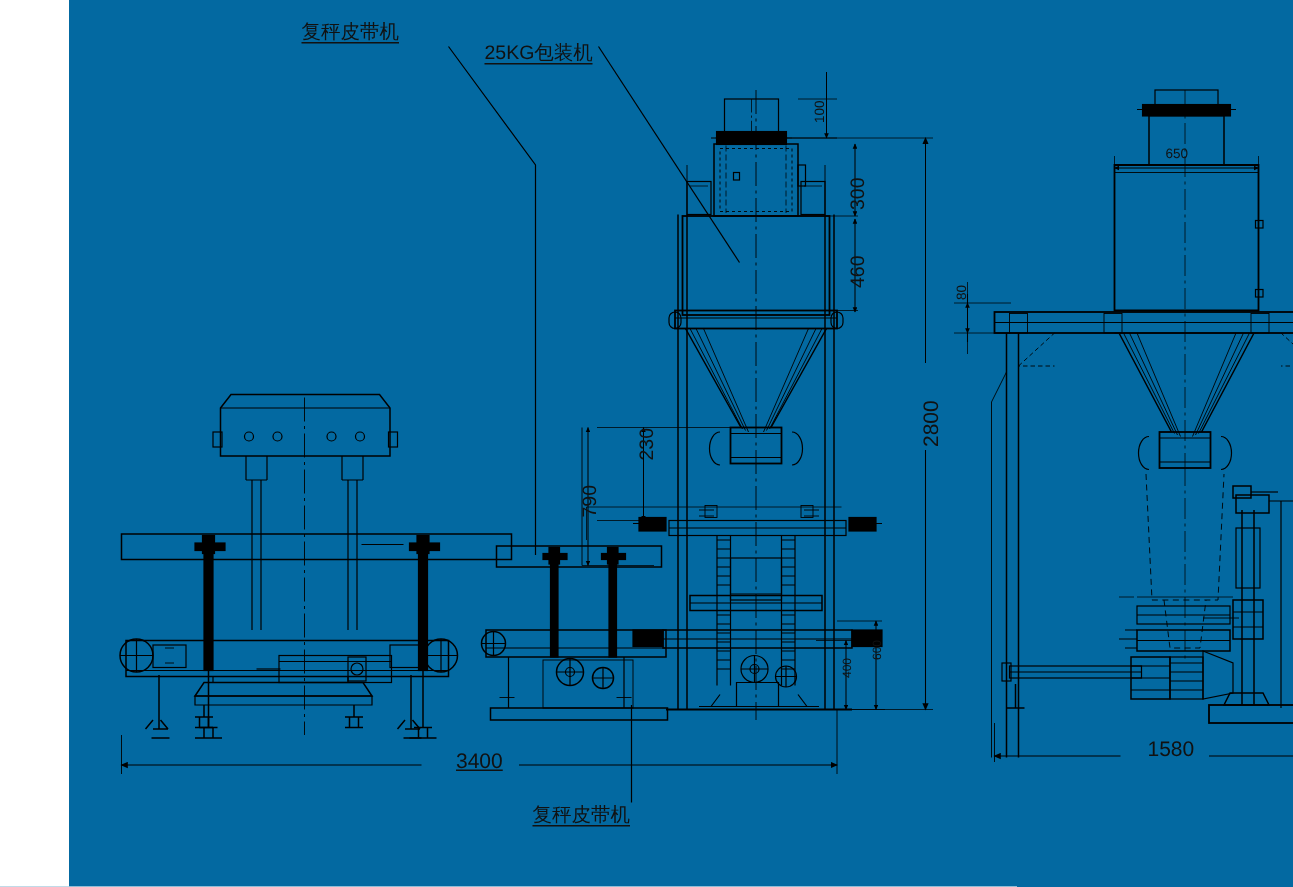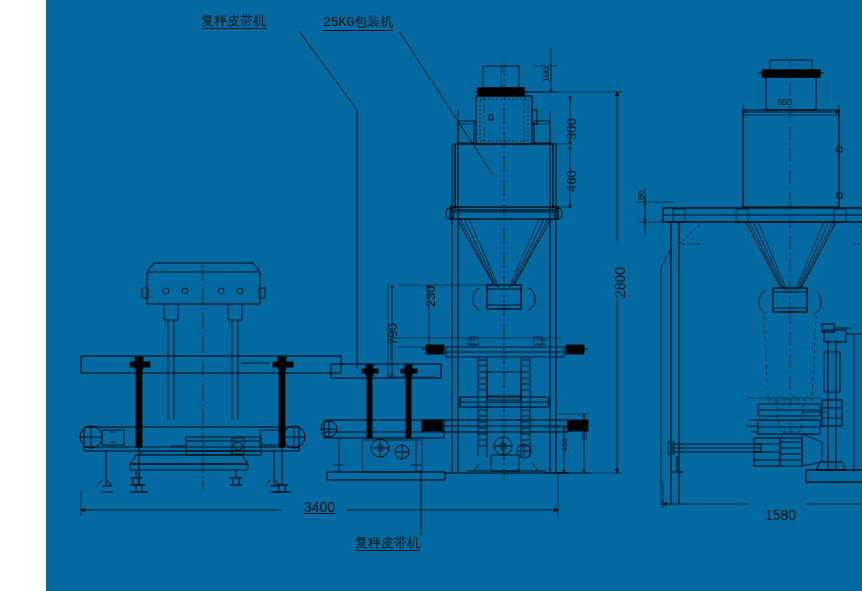--- a/index.html
+++ b/index.html
@@ -360,30 +360,30 @@
         <path d="M617,482 v26" stroke-width="0.6"></path>
         <path d="M845,482 v26" stroke-width="0.6"></path>
         <path d="M617,504 h84" marker-start="url(#arS)"></path>
         <path d="M760,504 h85" marker-end="url(#ar)"></path>
       </g>
 
     </g>
   </svg>
 
   <div class="lbl" style="left:155px;top:14px;">复秤皮带机</div>
-  <div class="lbl" style="left:277px;top:16px;font-family:Liberation Mono, monospace;">25KG包装机</div>
+  <div class="lbl" style="left:277px;top:28px;">25KG包装机</div>
   <div class="lbl" style="left:309px;top:536px;">复秤皮带机</div>
 
   <div class="dim v sm" style="left:496px;top:82px;">100</div>
   <div class="dim v" style="left:519px;top:140px;">300</div>
   <div class="dim v" style="left:519px;top:192px;">460</div>
   <div class="dim v big" style="left:567px;top:298px;">2800</div>
   <div class="dim v" style="left:378px;top:307px;">230</div>
   <div class="dim v" style="left:340px;top:345px;">790</div>
   <div class="dim v sm2" style="left:515px;top:452px;">400</div>
   <div class="dim v sm2" style="left:535px;top:440px;">600</div>
   <div class="dim big" style="left:258px;top:500px;text-decoration:underline;">3400</div>
 
   <div class="dim sm" style="left:731px;top:98px;">650</div>
   <div class="dim v sm" style="left:591px;top:200px;">80</div>
-  <div class="dim big" style="left:719px;top:508px;">1580</div>
+  <div class="dim big" style="left:719px;top:492px;">1580</div>
 
 </div>
 
 </body></html>

